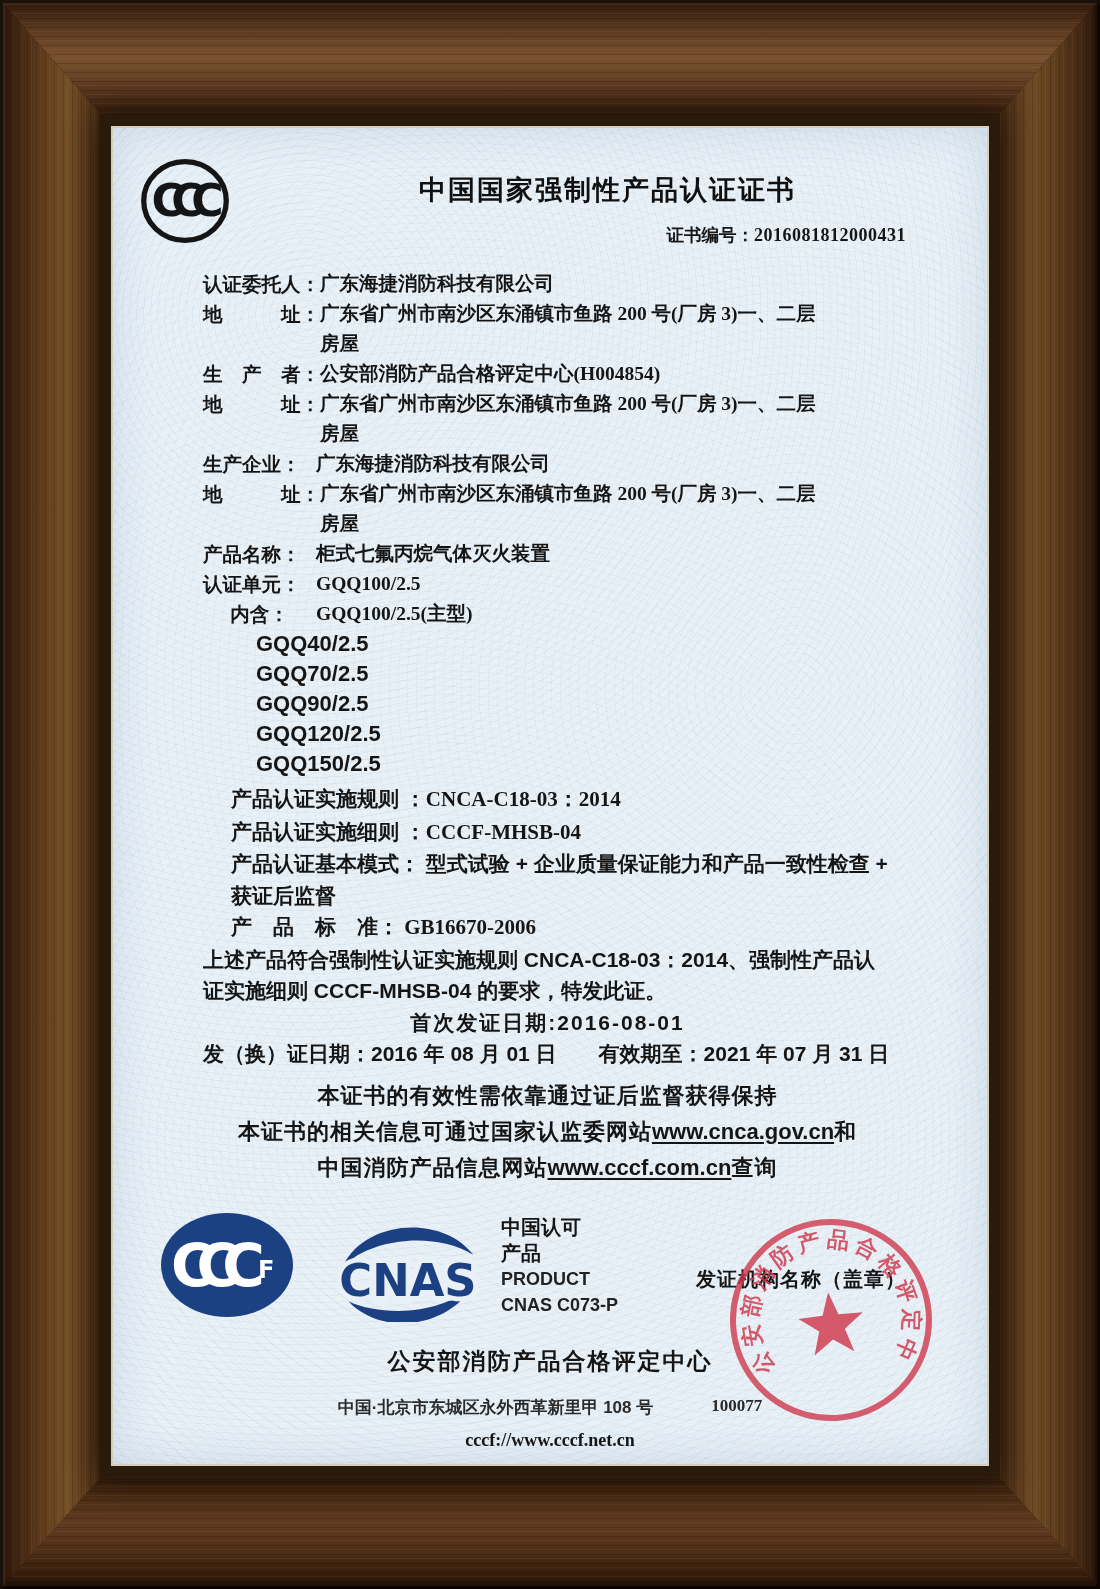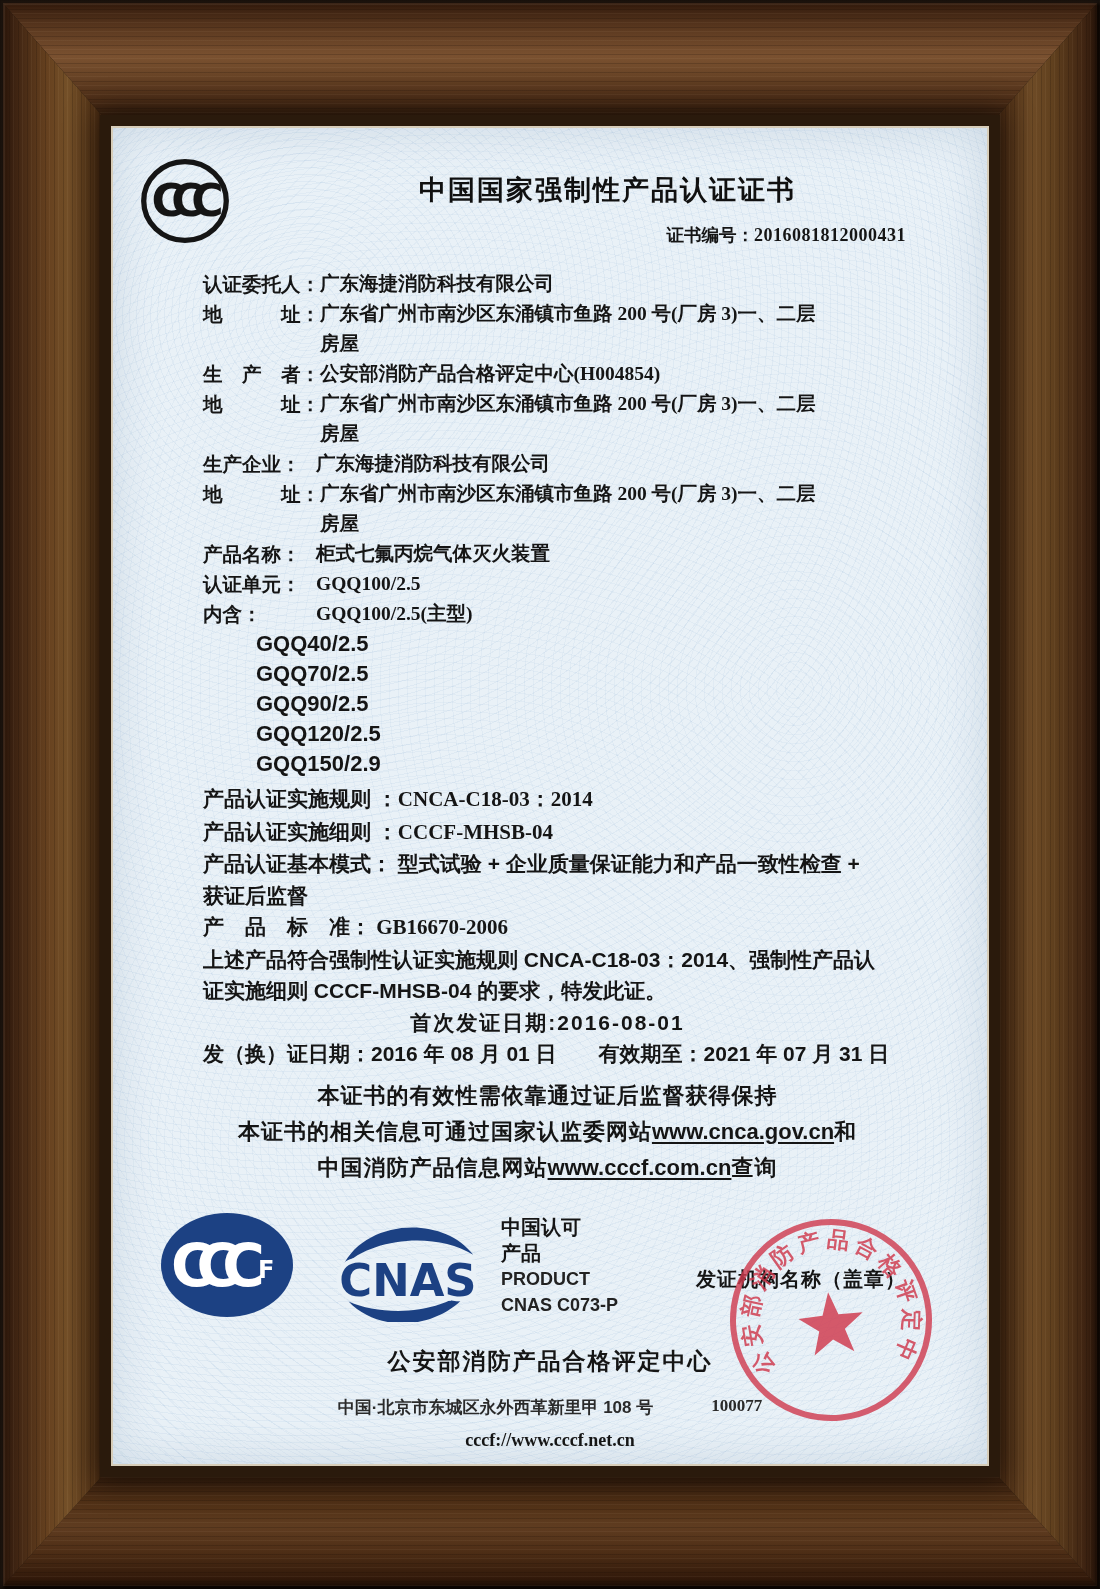--- a/index.html
+++ b/index.html
@@ -60,24 +60,24 @@
 
   .header { margin-left:120px; text-align:center; }
   .title-cn { font-size:27px; font-weight:700; letter-spacing:2px; color:#101010; }
   .title-en { margin-top:20px; font-size:17px; font-weight:700; letter-spacing:.2px; color:#1c1c1c; }
   .certno-line { margin-top:15px; margin-right:-14px; text-align:right; font-size:17.5px; font-weight:700; }
   .certno-num { font-family:"Liberation Serif","DejaVu Serif",serif; font-size:18px; letter-spacing:.5px; }
 
   .content { margin-top:22px; font-weight:700; }
   .f-row { display:flex; font-size:19.5px; line-height:30px; }
   .f-label { flex:0 0 113px; white-space:pre; }
-  .f-label.right { text-align:left; }
+  .f-label.right { text-align:center; }
   .f-value { flex:1; white-space:pre-wrap; font-family:"Liberation Serif","DejaVu Serif",serif; font-weight:700; }
   .models { margin-left:53px; font-family:Liberation Sans, sans-serif; font-size:22px; line-height:30px; }
-  .rules { margin-top:4px; }
+  .rules { margin-top:4px;margin-left:28px; }
   .rule-line { font-size:21px; line-height:31.5px; }
   .rule-value { font-family:"Liberation Serif","DejaVu Serif",serif; white-space:pre-wrap; }
   .statement { font-size:21px; line-height:31.5px; }
   .first-issue { font-size:21px; line-height:31px; text-align:center; letter-spacing:2px; }
   .issue-row { display:flex; gap:42px; font-size:21px; line-height:32px; }
   .notices { margin-top:8px; text-align:center; }
   .notice { font-size:22px; line-height:36px; letter-spacing:1px; }
   .notice-url { font-family:"Liberation Sans","DejaVu Sans",sans-serif; letter-spacing:0; text-decoration:underline; text-underline-offset:3px; }
 
   
@@ -157,21 +157,21 @@
         <div class="f-row">
           <span class="f-label right">内含：</span>
             <span class="f-value">GQQ100/2.5(主型)</span>
         </div>
 
         <div class="models">
           <div>GQQ40/2.5</div>
           <div>GQQ70/2.5</div>
           <div>GQQ90/2.5</div>
           <div>GQQ120/2.5</div>
-          <div>GQQ150/2.9</div>
+          <div>GQQ150/2.5</div>
         </div>
 
         <div class="rules">
           <p class="rule-line">
             <span>产品认证实施规则 ：</span><span class="rule-value">CNCA-C18-03：2014</span>
           </p>
           <p class="rule-line">
             <span>产品认证实施细则 ：</span><span class="rule-value">CCCF-MHSB-04</span>
           </p>
           <p class="rule-line">

